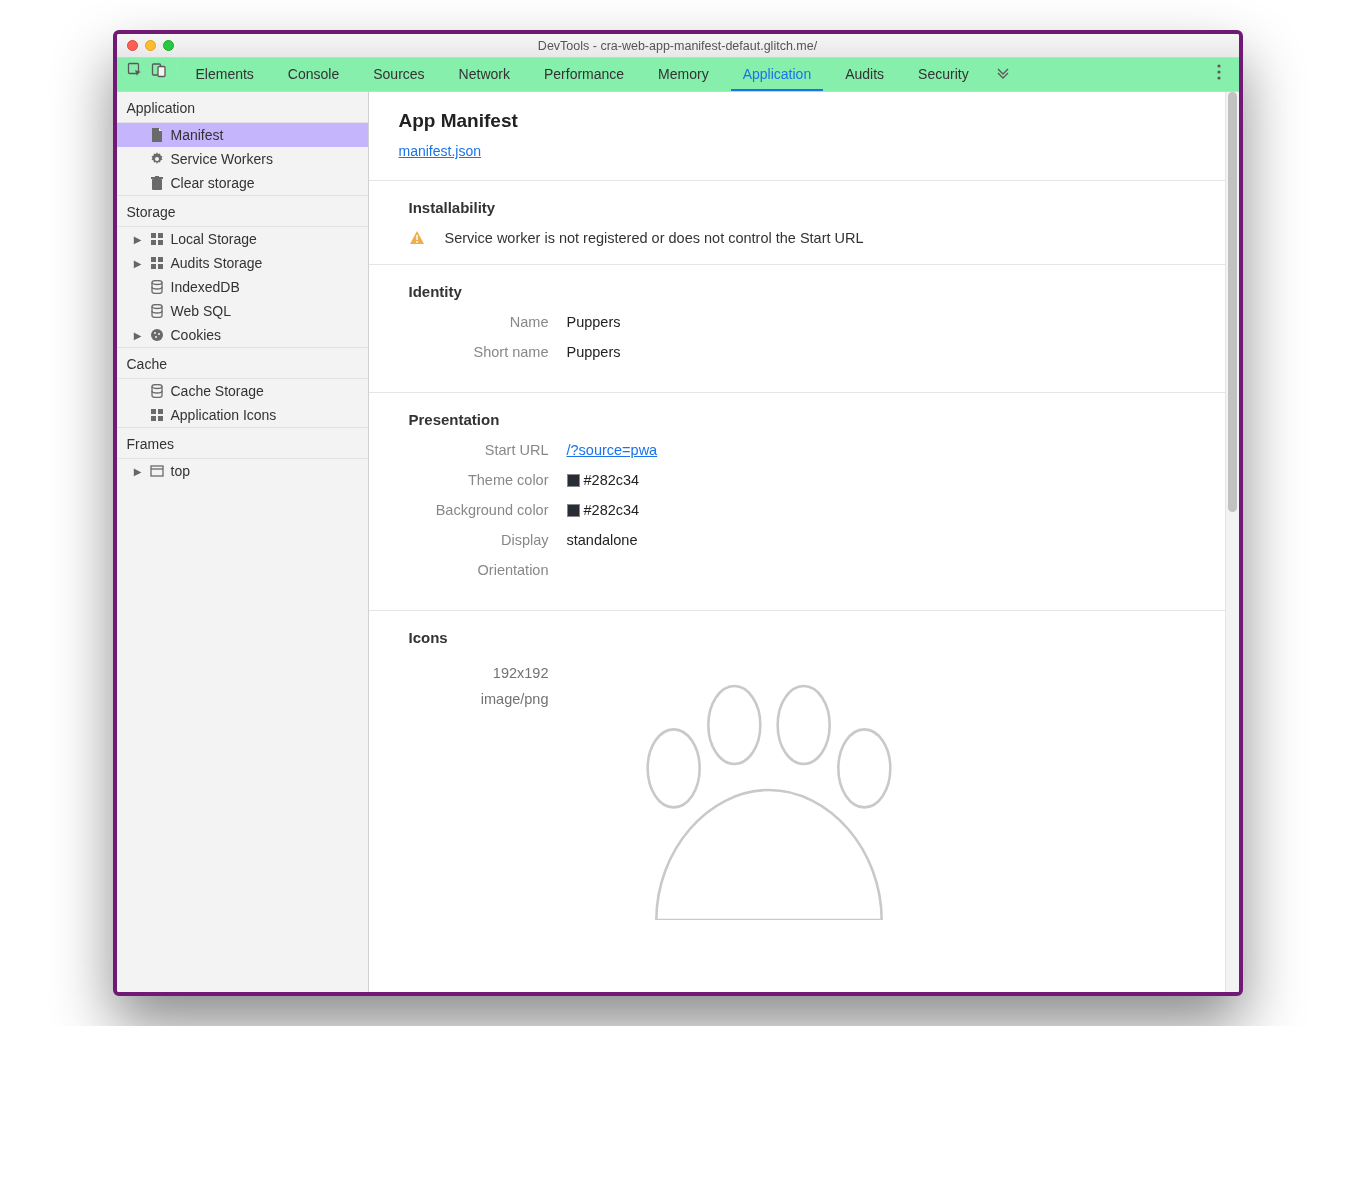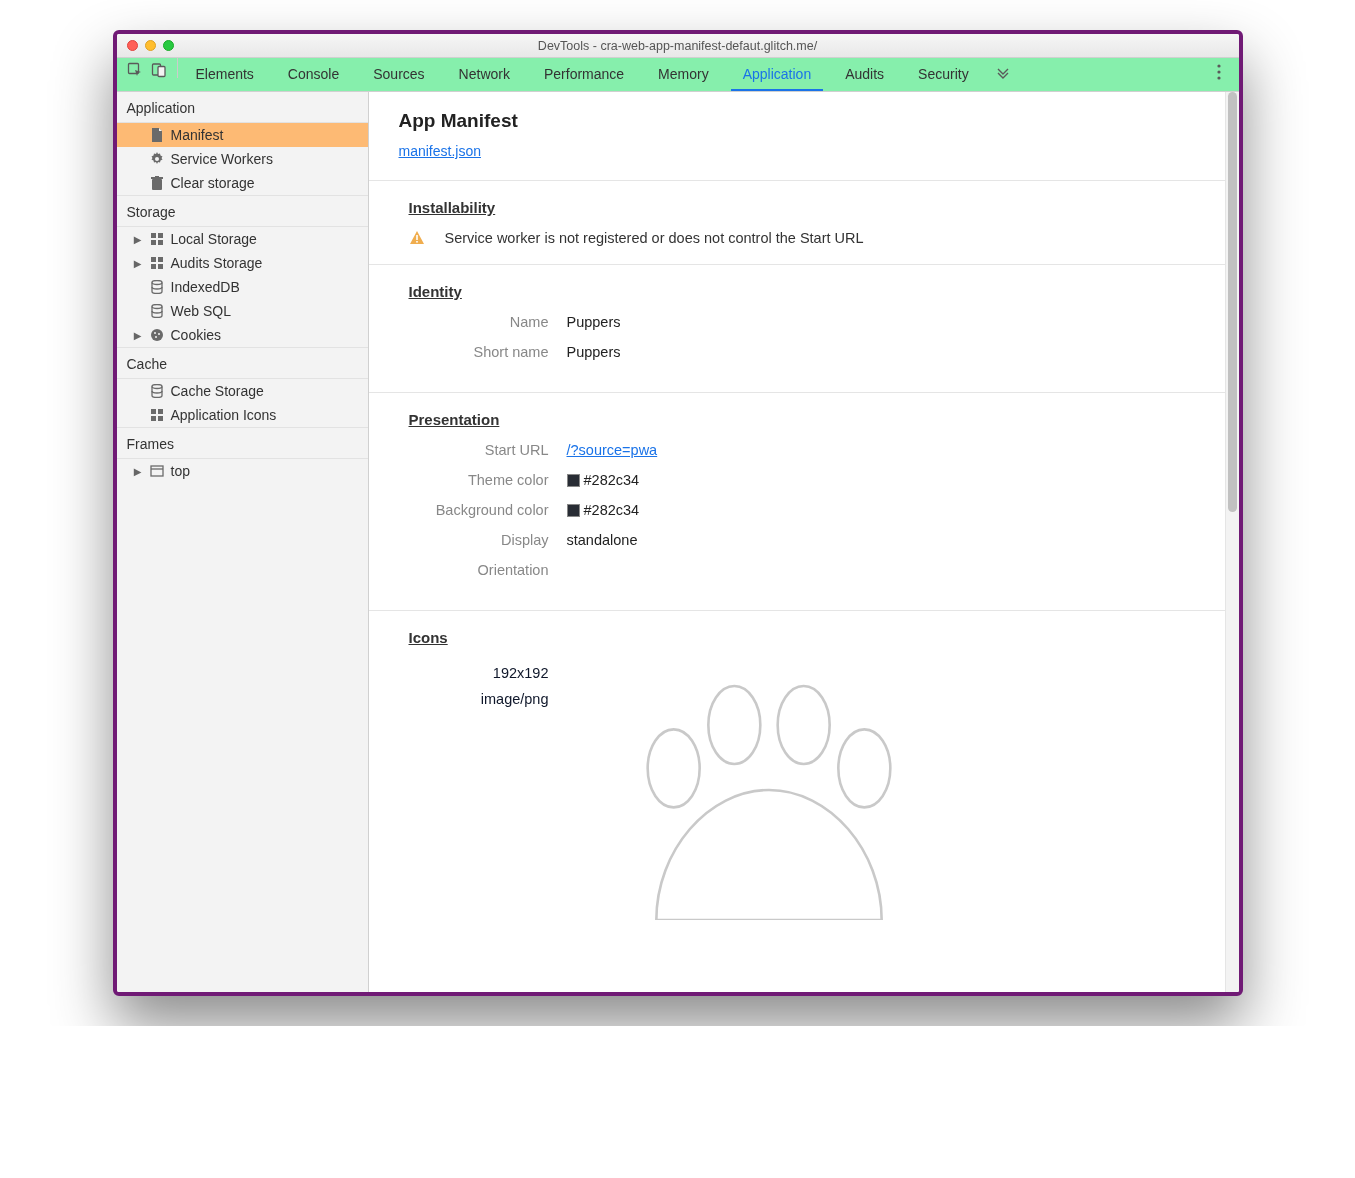--- a/index.html
+++ b/index.html
@@ -115,21 +115,21 @@
   }
   .sidebar .item {
     display:flex;
     align-items:center;
     gap:6px;
     padding:4px 6px 4px 16px;
     cursor:pointer;
     color:#333;
   }
   .sidebar .item.selected {
-    background:#fdba74;
+    background:#c4b5fd;
   }
   .sidebar .tri {
     width:10px;
     font-size:10px;
     color:#666;
     display:inline-block;
     text-align:center;
   }
   .sidebar .ic {
     width:16px; height:16px;
@@ -159,21 +159,20 @@
   }
   .section {
     border-top:1px solid #e5e5e5;
     padding:18px 30px 18px 40px;
   }
   .section h2 {
     font-size:15px;
     font-weight:600;
     color:#333;
     margin-bottom:14px;
-    text-decoration:underline;
   }
   .warn {
     display:flex;
     align-items:center;
     gap:20px;
     font-size:14.5px;
     color:#333;
   }
   .kv {
     display:flex;
@@ -205,21 +204,21 @@
   }
   .iconsrow {
     display:flex;
     align-items:flex-start;
     gap:20px;
     margin-top:10px;
   }
   .iconmeta {
     width:140px;
     text-align:right;
-    color:#0f172a;
+    color:#737373;
     font-size:14.5px;
     line-height:1.8;
   }
   .pawprint {
     width:400px; height:260px;
     position:relative;
   }
   .scrollbar {
     position:absolute;
     right:0; top:0; bottom:0;

